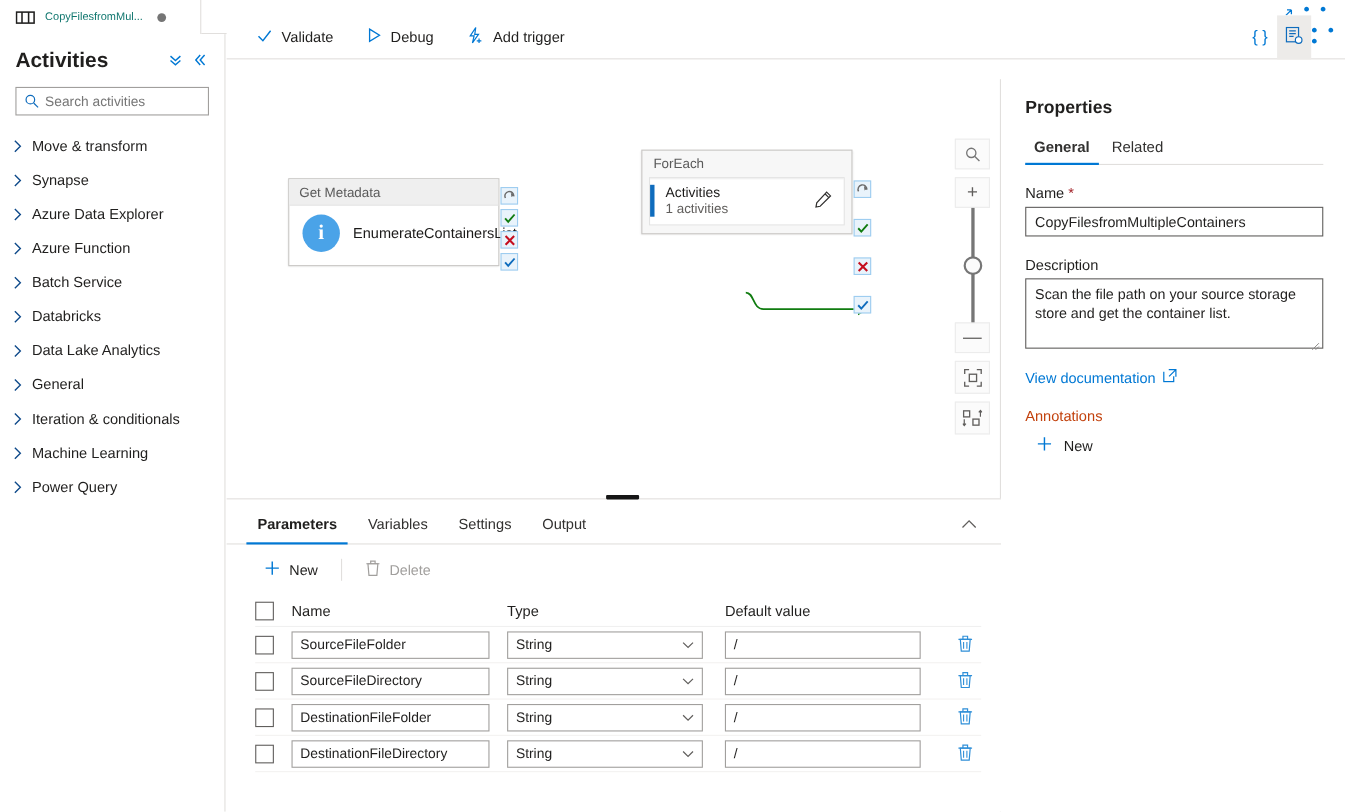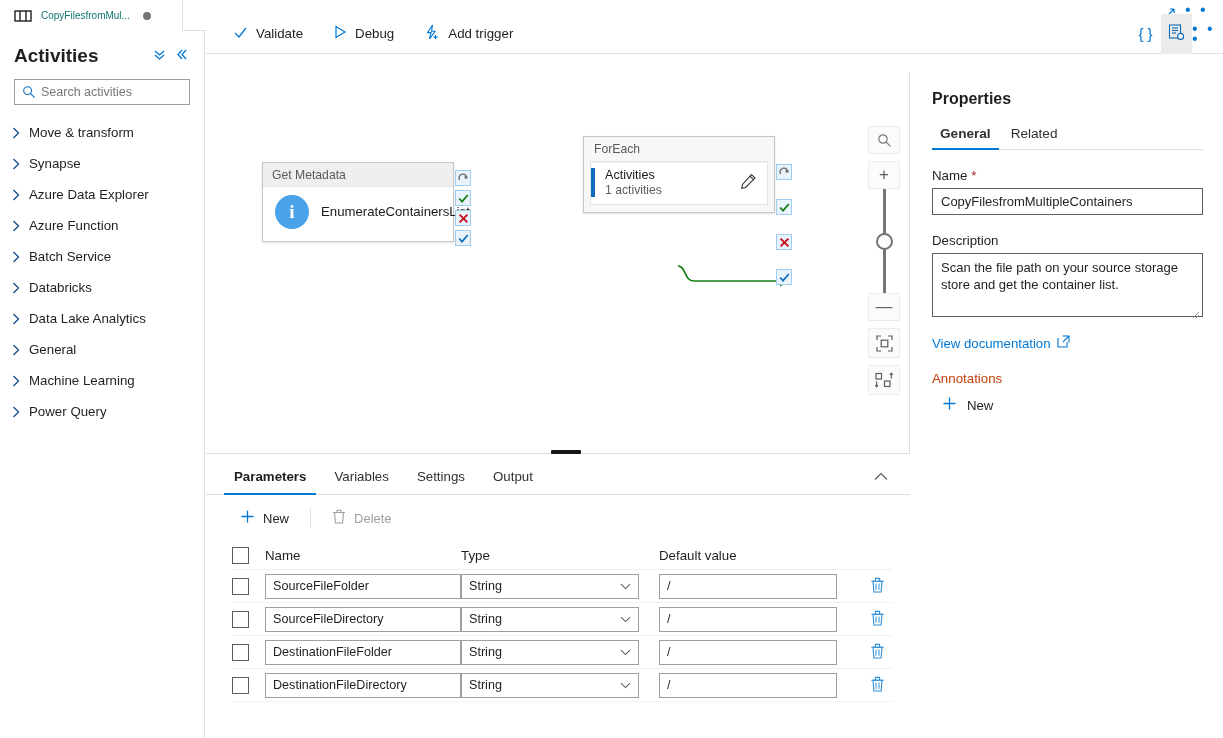--- a/index.html
+++ b/index.html
@@ -228,21 +228,21 @@
   .c-name { width: 196px; flex: 0 0 auto; }
   .c-type { width: 198px; flex: 0 0 auto; }
   .c-def  { width: 198px; flex: 0 0 auto; }
   .c-del  { width: 40px; flex: 0 0 auto; display: flex; justify-content: center; }
   .chkbox {
     width: 17px; height: 17px; border: 1px solid #605e5c; background: #fff;
   }
   .cellinput {
     height: 25px; border: 1px solid #a19f9d; background: #fff;
     display: flex; align-items: center; padding: 0 7px;
-    font-size: 12.6px; color: #201f1e; width: 196px;
+    font-size: 12.6px; color: #201f1e; width: 180px;
   }
   .cellselect {
     height: 25px; border: 1px solid #a19f9d; background: #fff;
     display: flex; align-items: center; padding: 0 7px;
     font-size: 12.6px; color: #201f1e; width: 178px;
   }
   .cellselect .sv { flex: 1 1 auto; }
   .cellinput.def { width: 178px; }
 
   
@@ -388,20 +388,26 @@
         <span class="cat-chev"><svg width="8" height="12" viewBox="0 0 8 12">
               <path d="M1.5 1 L6.5 6 L1.5 11" fill="none" stroke="#0f4a8a" stroke-width="1.25"></path>
             </svg></span>
         <span>Data Lake Analytics</span>
       </div>
       <div class="cat-item">
         <span class="cat-chev"><svg width="8" height="12" viewBox="0 0 8 12">
               <path d="M1.5 1 L6.5 6 L1.5 11" fill="none" stroke="#0f4a8a" stroke-width="1.25"></path>
             </svg></span>
         <span>General</span>
+      </div>
+      <div class="cat-item">
+        <span class="cat-chev"><svg width="8" height="12" viewBox="0 0 8 12">
+              <path d="M1.5 1 L6.5 6 L1.5 11" fill="none" stroke="#0f4a8a" stroke-width="1.25"></path>
+            </svg></span>
+        <span>Iteration &amp; conditionals</span>
       </div>
       <div class="cat-item">
         <span class="cat-chev"><svg width="8" height="12" viewBox="0 0 8 12">
               <path d="M1.5 1 L6.5 6 L1.5 11" fill="none" stroke="#0f4a8a" stroke-width="1.25"></path>
             </svg></span>
         <span>Machine Learning</span>
       </div>
       <div class="cat-item">
         <span class="cat-chev"><svg width="8" height="12" viewBox="0 0 8 12">
               <path d="M1.5 1 L6.5 6 L1.5 11" fill="none" stroke="#0f4a8a" stroke-width="1.25"></path>

